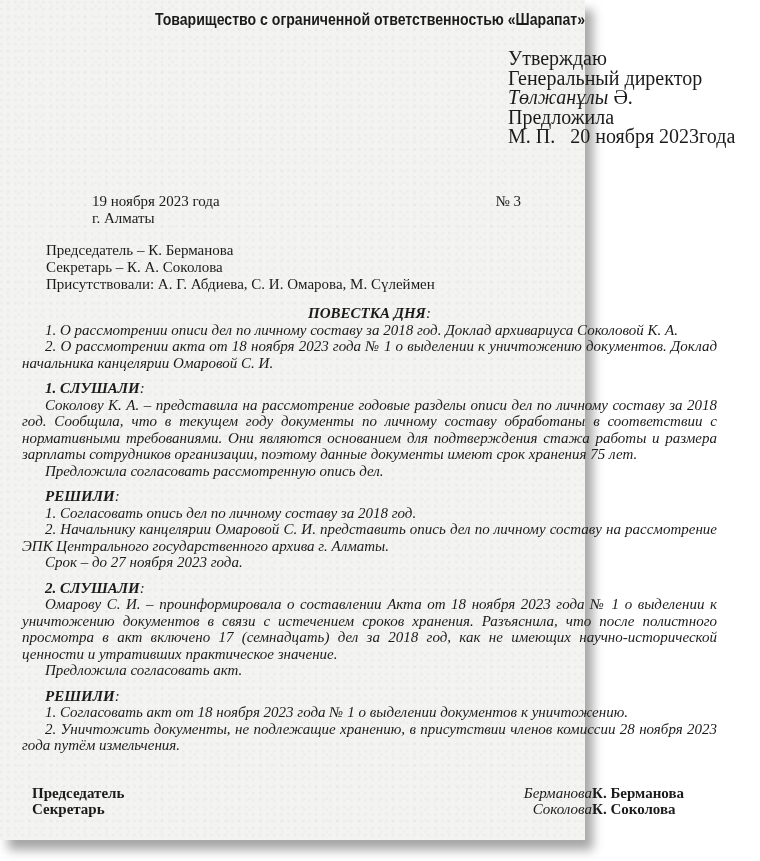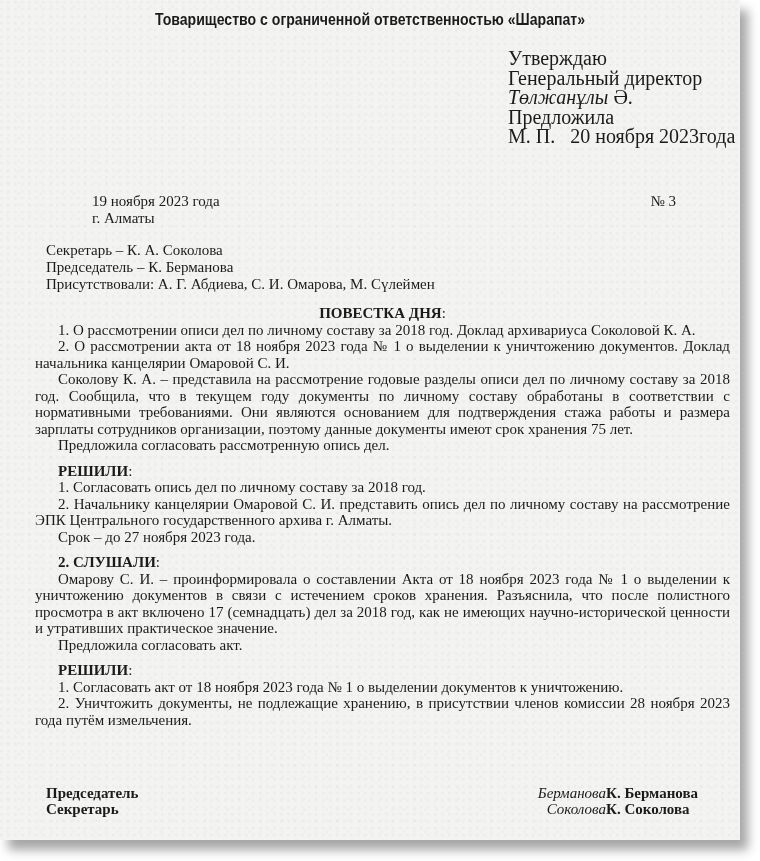--- a/index.html
+++ b/index.html
@@ -1,18 +1,18 @@
 <!DOCTYPE html>
 <html><head>
 <meta charset="utf-8">
 <style>
   html, body { margin: 0; padding: 0; background: #ffffff; }
   body { width: 760px; height: 861px; position: relative; overflow: hidden; }
   .paper {
-    position: absolute; left: 0; top: 0; width: 740px; height: 840px;
+    position: absolute; left: 0; top: 0; width: 585px; height: 840px;
     background: #f3f3f2;
     background-image:
       radial-gradient(circle at 20% 30%, rgba(0,0,0,0.025) 0 1px, transparent 2px),
       radial-gradient(circle at 70% 60%, rgba(0,0,0,0.02) 0 1px, transparent 2px);
     background-size: 7px 7px, 11px 11px;
     box-shadow: 8px 10px 10px rgba(0,0,0,0.35);
     color: #1b1b1b;
     font-family: "Liberation Serif", "DejaVu Serif", serif;
     font-size: 15px; line-height: 16.5px;
   }
@@ -20,27 +20,27 @@
   .org { left: 0; width: 740px; top: 12px; text-align: center;
          font-family: "Liberation Sans", "DejaVu Sans", sans-serif; font-weight: bold; font-size: 16px;
          transform: scaleX(0.88); }
   .approve { left: 508px; top: 49px; line-height: 19.5px; font-size: 20px; }
   .title { left: 0; width: 740px; top: 139px; text-align: center;
            font-family: "Liberation Sans", "DejaVu Sans", sans-serif; font-weight: bold; font-size: 15.5px; line-height: 20px;}
   .title .t2 { font-size: 14.5px; }
   .meta { left: 46px; top: 193px; line-height: 17px; margin-left: 46px; }
   .num { right: 64px; top: 193px; }
   .people { left: 46px; top: 242px; line-height: 17px; }
-  .body { left: 35px; width: 695px; top: 305px; text-align: justify; }
+  .body { left: 22px; width: 695px; top: 305px; text-align: justify; font-style: italic; }
   .body p { margin: 0; }
   .ind { text-indent: 23px; }
   .center { text-align: center; }
   .head { font-weight: bold; padding-left: 23px; margin-top: 8px !important; }
   .gap { margin-top: 9px !important; }
-  .sign { left: 46px; width: 660px; top: 785px; line-height: 16px; }
+  .sign { left: 32px; width: 660px; top: 785px; line-height: 16px; }
   .sign .row { display: flex; }
   .sign .c1 { width: 310px; font-weight: bold; }
   .sign .c2 { width: 250px; font-style: italic; text-align: right; }
   .sign .c3 { width: 100px; font-weight: bold; text-align: left; white-space: nowrap; }
   i { font-style: italic; }
 </style>
 </head>
 <body>
 
 <div class="paper">
@@ -55,30 +55,31 @@
   </div>
 
 
   <div class="abs meta">
     <div>19 ноября 2023 года</div>
     <div>г. Алматы</div>
   </div>
   <div class="abs num">№ 3</div>
 
   <div class="abs people">
+    <div>Председатель – К. Берманова</div>
     <div>Секретарь – К. А. Соколова</div>
-    <div>Председатель – К. Берманова</div>
     <div>Присутствовали: А. Г. Абдиева, С. И. Омарова, М. Сүлеймен</div>
   </div>
 
   <div class="abs body">
     <p class="center"><b>ПОВЕСТКА ДНЯ</b><span>:</span></p>
     <p class="ind">1. О рассмотрении описи дел по личному составу за 2018 год. Доклад архивариуса Соколовой К. А.</p>
     <p class="ind">2. О рассмотрении акта от 18 ноября 2023 года № 1 о выделении к уничтожению документов. Доклад начальника канцелярии Омаровой С. И.</p>
 
+    <p class="head gap"><span>1. СЛУШАЛИ</span><span style="font-weight:normal">:</span></p>
     <p class="ind">Соколову К. А. – представила на рассмотрение годовые разделы описи дел по личному составу за 2018 год. Сообщила, что в текущем году документы по личному составу обработаны в соответствии с нормативными требованиями. Они являются основанием для подтверждения стажа работы и размера зарплаты сотрудников организации, поэтому данные документы имеют срок хранения 75 лет.</p>
     <p class="ind">Предложила согласовать рассмотренную опись дел.</p>
 
     <p class="head gap"><span>РЕШИЛИ</span><span style="font-weight:normal">:</span></p>
     <p class="ind">1. Согласовать опись дел по личному составу за 2018 год.</p>
     <p class="ind">2. Начальнику канцелярии Омаровой С. И. представить опись дел по личному составу на рассмотрение ЭПК Центрального государственного архива г. Алматы.</p>
     <p class="ind">Срок – до 27 ноября 2023 года.</p>
 
     <p class="head gap"><span>2. СЛУШАЛИ</span><span style="font-weight:normal">:</span></p>
     <p class="ind">Омарову С. И. – проинформировала о составлении Акта от 18 ноября 2023 года № 1 о выделении к уничтожению документов в связи с истечением сроков хранения. Разъяснила, что после полистного просмотра в акт включено 17 (семнадцать) дел за 2018 год, как не имеющих научно-исторической ценности и утративших практическое значение.</p>

